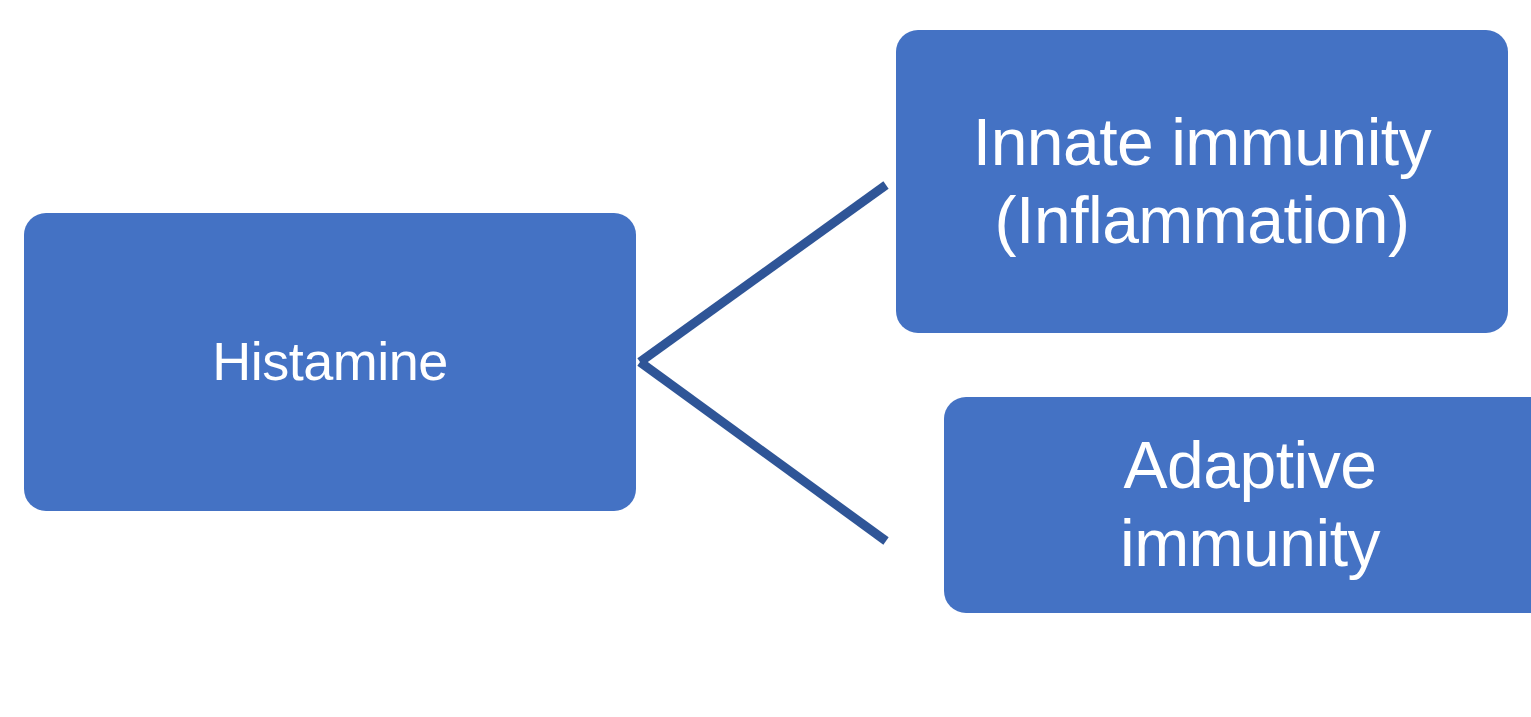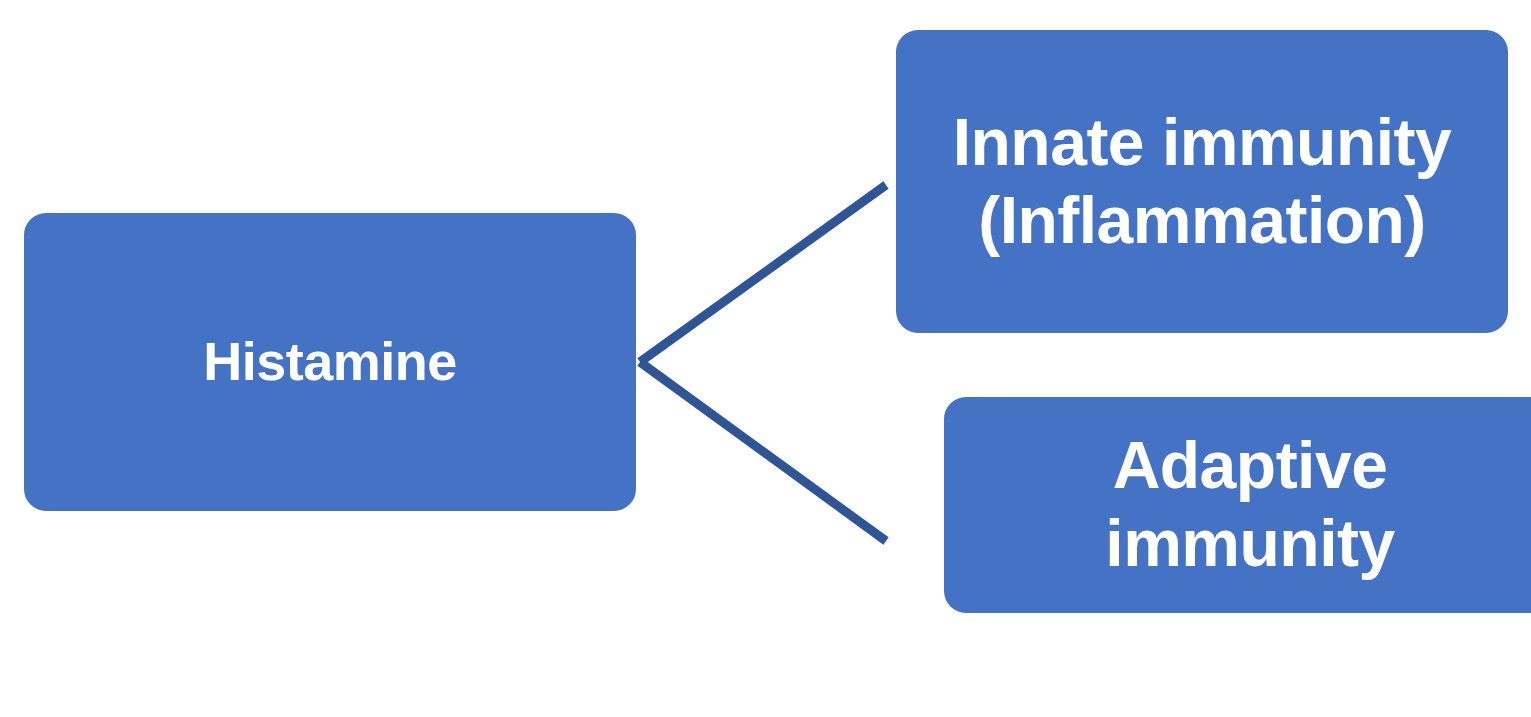--- a/index.html
+++ b/index.html
@@ -30,21 +30,21 @@
     position: absolute;
     box-sizing: border-box;
     background: #4472C4;
     border-radius: 22px;
     display: flex;
     align-items: center;
     justify-content: center;
     text-align: center;
     color: #FFFFFF;
     font-family: "Liberation Sans", sans-serif;
-    font-weight: 700;
+    font-weight: 400;
     line-height: 1.18;
     padding: 4px 10px;
     letter-spacing: -0.5px;
   }
   #node-histamine {
     left: 24px;
     top: 213px;
     width: 612px;
     height: 298px;
     font-size: 54px;

